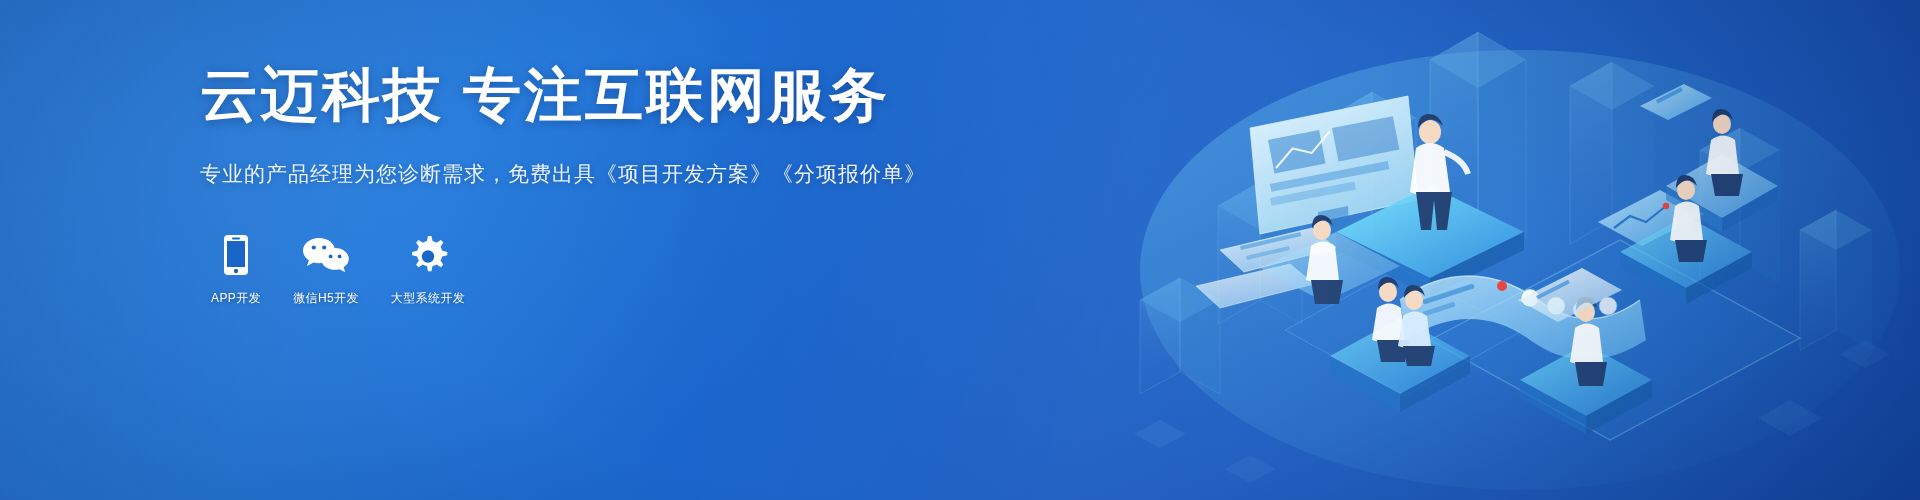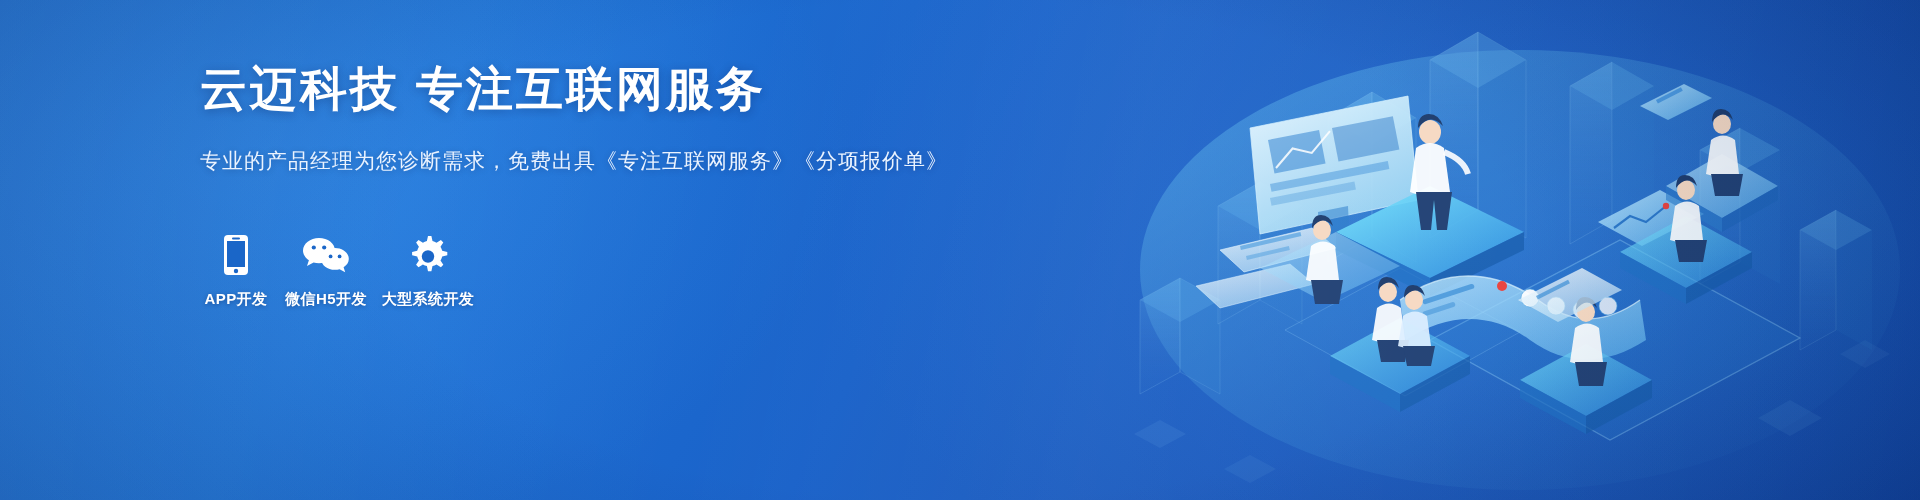--- a/index.html
+++ b/index.html
@@ -23,37 +23,37 @@
   }
   .vignette{
     position:absolute;inset:0;
     background:radial-gradient(ellipse 1400px 620px at 50% 50%, rgba(0,0,0,0) 40%, rgba(4,30,80,0.30) 100%);
     pointer-events:none;
   }
 
   
   .copy{position:absolute;left:200px;top:62px;width:720px;}
   .headline{
-    font-size:47px;font-weight:bold;color:#ffffff;letter-spacing:3px;
+    font-size:58px;font-weight:bold;color:#ffffff;letter-spacing:3px;
     line-height:1.15;margin:0 0 28px 0;white-space:nowrap;
     text-shadow:0 2px 10px rgba(0,20,70,0.30);
   }
   .sub{
     font-size:21px;color:#eaf3ff;line-height:1.62;margin:0;letter-spacing:1px;
     white-space:nowrap;font-weight:400;
     text-shadow:0 1px 6px rgba(0,20,70,0.28);
   }
   .sub .ln{display:block;}
 
   
   .services{position:absolute;left:200px;top:230px;display:flex;align-items:flex-end;}
   .service{width:72px;display:flex;flex-direction:column;align-items:center;margin-right:18px;cursor:pointer;}
   .service .ic{height:46px;display:flex;align-items:flex-end;justify-content:center;margin-bottom:14px;}
   .service .lb{
-    font-size:15px;color:#ffffff;font-weight:bold;white-space:nowrap;letter-spacing:.4px;
+    font-size:12px;color:#ffffff;font-weight:normal;white-space:nowrap;letter-spacing:.4px;
     text-shadow:0 1px 4px rgba(0,20,70,0.35);
   }
   .svcwide{width:96px;align-items:center;}
 
   
   .art{position:absolute;right:0;top:0;width:820px;height:500px;}
 </style>
 </head>
 <body>
 
@@ -259,21 +259,21 @@
       </g>
     </svg>
   </div>
 
   <div class="sheen"></div>
   <div class="vignette"></div>
 
   <div class="copy">
     <h1 class="headline">云迈科技 专注互联网服务</h1>
     <p class="sub">
-      <span class="ln">专业的产品经理为您诊断需求，免费出具《专注互联网服务》《分项报价单》</span>
+      <span class="ln">专业的产品经理为您诊断需求，免费出具《项目开发方案》《分项报价单》</span>
     </p>
   </div>
 
   <div class="services">
 
     <div class="service">
       <span class="ic">
         <svg width="26" height="42" viewBox="0 0 26 42">
           <rect x="1" y="1" width="24" height="40" rx="4" fill="#ffffff"></rect>
           <rect x="4" y="7" width="18" height="26" fill="#1a66c8"></rect>

